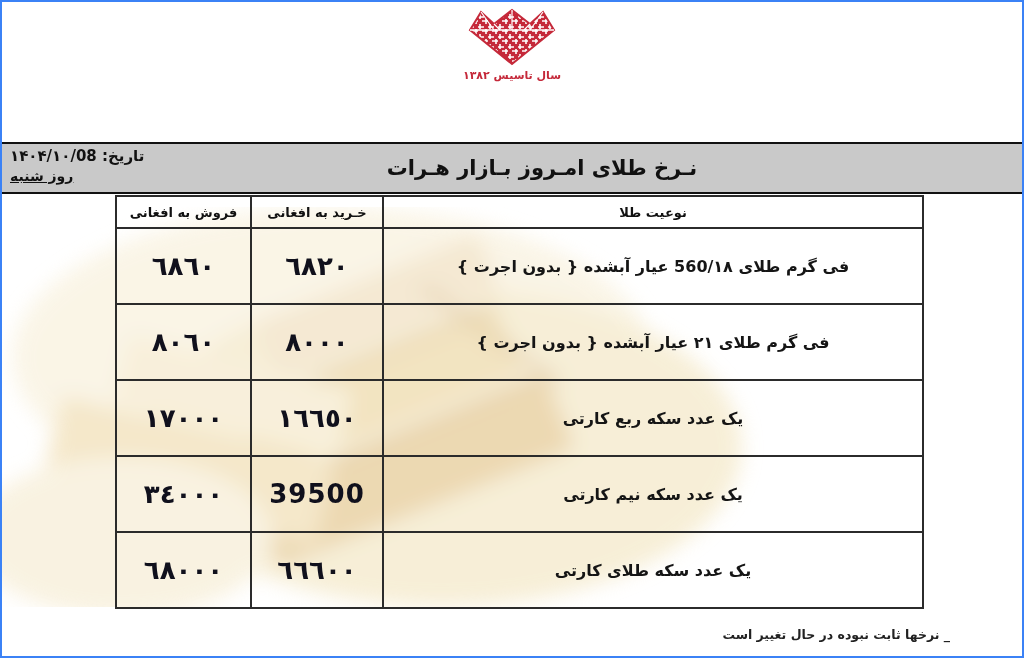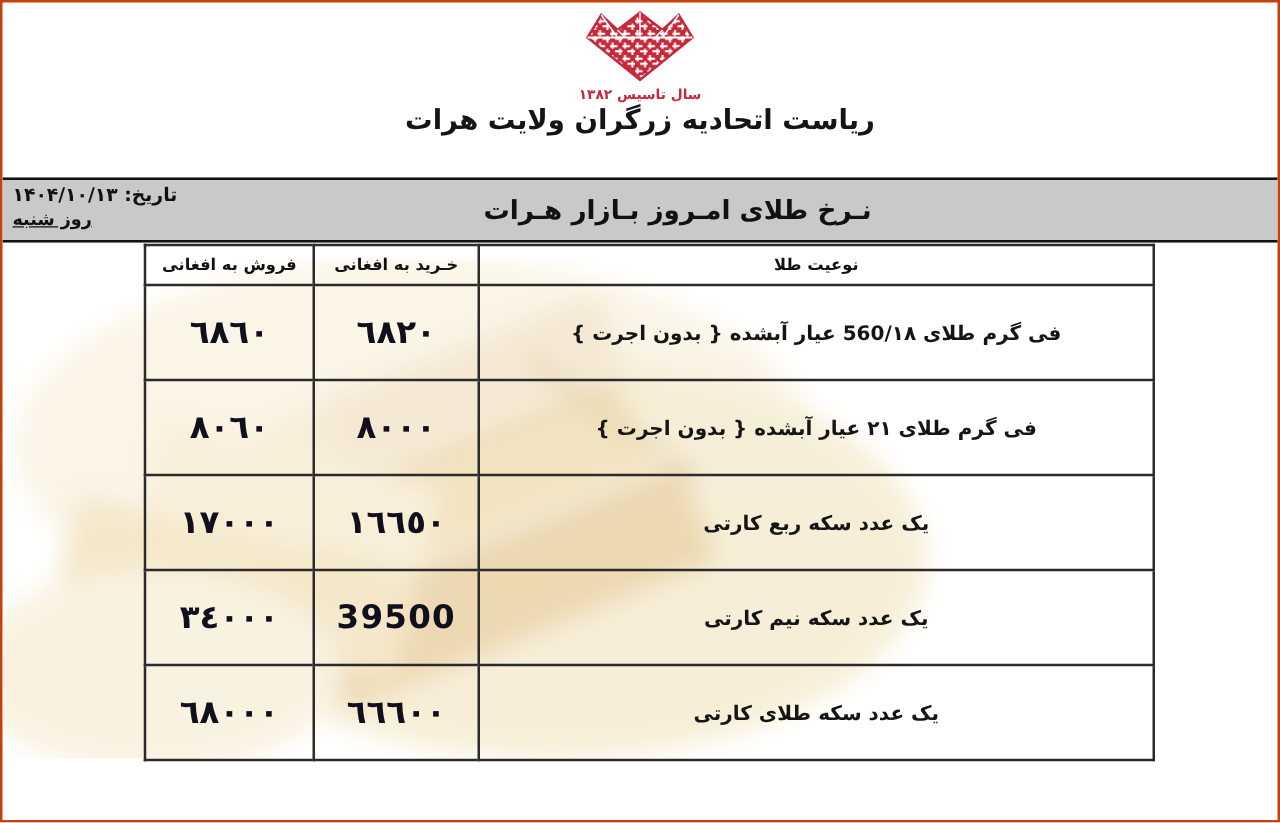--- a/index.html
+++ b/index.html
@@ -1,18 +1,18 @@
 <!DOCTYPE html>
 <html lang="fa" dir="rtl"><head>
 <meta charset="utf-8">
 <style>
   html,body { margin:0; padding:0; background:#e8e8e8; }
   .page {
     position:relative; width:1024px; height:658px; margin:0 auto;
-    background:#ffffff; border:2px solid #c2410c; box-sizing:border-box;
+    background:#ffffff; border:2px solid #3b82f6; box-sizing:border-box;
     font-family:"DejaVu Sans", sans-serif; overflow:hidden; direction:rtl;
   }
   
   .logo-wrap { position:absolute; top:2px; left:0; right:0; text-align:center; z-index:3; }
   .logo-svg { width:128px; height:64px; display:inline-block; }
   .established { color:#c5293a; font-size:11px; font-weight:bold; line-height:1; margin-top:-2px; }
   .page-title { font-size:22px; font-weight:bold; color:#151515; margin-top:3px; letter-spacing:2px; }
   
   .info-bar {
     position:absolute; top:140px; left:0; width:1024px; height:52px;
@@ -62,27 +62,26 @@
         <pattern id="kufic" width="10" height="10" patternUnits="userSpaceOnUse">
           <rect width="10" height="10" fill="#c5293a"></rect>
           <path d="M0,3 H6 M4,7 H10 M2,0 V5 M8,5 V10" stroke="#ffffff" stroke-width="1.6" fill="none"></path>
         </pattern>
       </defs>
       <path d="M22,26 L33,8 L46,20 L64,6 L82,20 L95,8 L106,26 L64,60 Z" fill="url(#kufic)" stroke="#c5293a" stroke-width="2"></path>
       <path d="M22,26 L106,26" stroke="#ffffff" stroke-width="1.6"></path>
       <path d="M33,8 L46,26 M46,20 L52,26 M64,6 L64,26 M82,20 L76,26 M95,8 L82,26" stroke="#ffffff" stroke-width="1.2"></path>
     </svg>
     <div class="established">سال تاسیس ۱۳۸۲</div>
-    <div class="page-title">ریاست اتحادیه زرگران ولایت هرات</div>
   </div>
 
   <div class="info-bar">
     <div class="heading">نـرخ طلای امـروز بـازار هـرات</div>
     <div class="date-block">
-      <div class="date-line">تاریخ: ۱۴۰۴/۱۰/۱۳</div>
+      <div class="date-line">تاریخ: ۱۴۰۴/۱۰/08</div>
       <div class="day-line">روز شنبه</div>
     </div>
   </div>
 
   <svg class="watermark" viewBox="0 0 800 400" aria-hidden="true">
     <defs>
       <filter id="soft" x="-30%" y="-30%" width="160%" height="160%">
         <feGaussianBlur stdDeviation="10"></feGaussianBlur>
       </filter>
     </defs>
@@ -140,15 +139,16 @@
       </tr>
       <tr>
         <td class="type-cell">یک عدد سکه طلای کارتی</td>
         <td class="num-cell">٦٦٦٠٠</td>
         <td class="num-cell">٦٨٠٠٠</td>
       </tr>
     </tbody>
   </table>
 
   <div class="footer">
+    <div>_ نرخها ثابت نبوده در حال تغییر است</div>
   </div>
 
 </div>
 
 </body></html>

